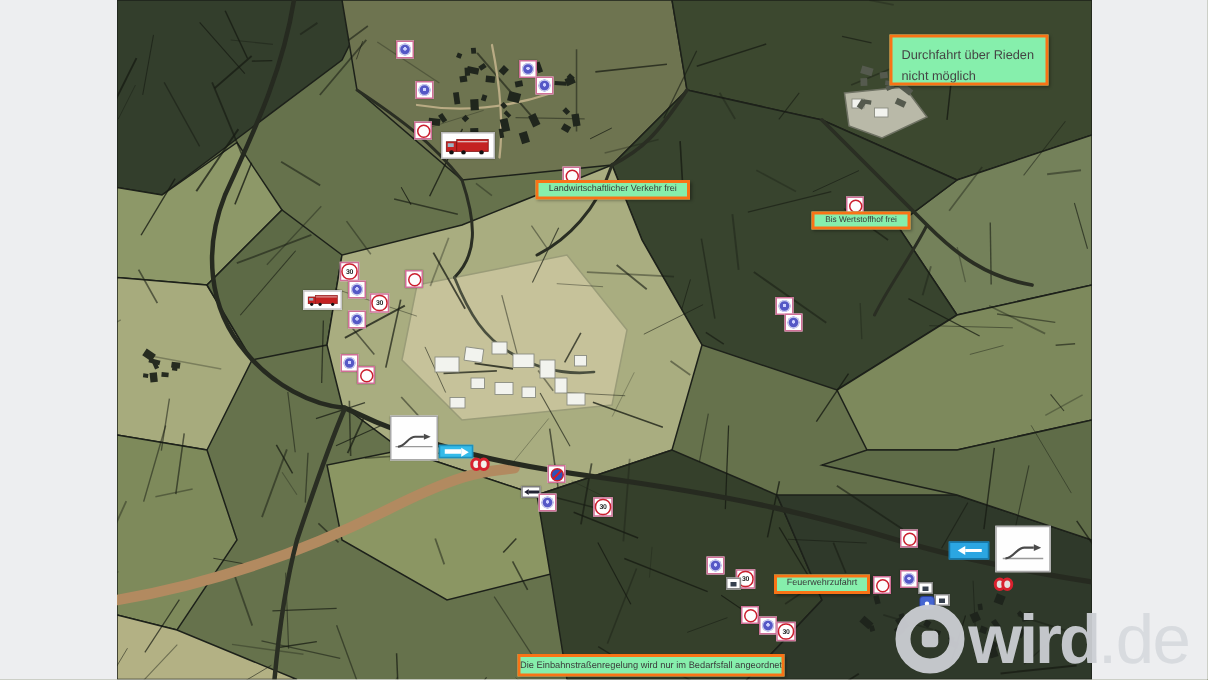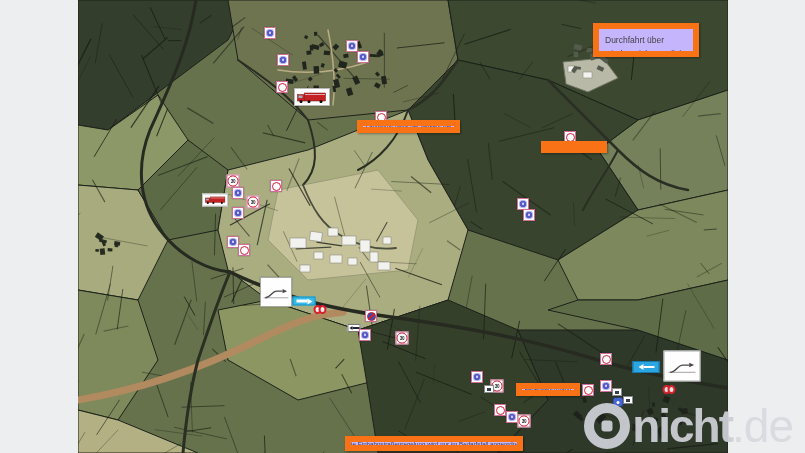--- a/index.html
+++ b/index.html
@@ -31,21 +31,21 @@
   .owbar-d{width:7px;height:1.8px;background:#223;}
   .owtri-ld{width:0;height:0;border-top:2.4px solid transparent;border-bottom:2.4px solid transparent;border-right:3.5px solid #223;}
   .s-redpill .rp{position:relative;width:13px;height:12px;}
   .rp i{position:absolute;top:1px;width:8px;height:9px;border:2px solid #d8212e;border-radius:50%;background:rgba(255,255,255,.85);box-sizing:border-box;}
   .rp i.a{left:0;} .rp i.b{right:0;}
   .s-tinybox .frame{width:10px;height:8px;border-color:#8a8a8a;position:relative;}
   .s-tinybox .frame::after{content:"";position:absolute;left:1.5px;top:2px;width:4.5px;height:3px;background:#36404e;}
   .s-bluesq .bq{width:9px;height:8px;background:#4565d2;border-radius:2px;position:relative;box-shadow:0 0 0 .6px #2a3f9d;}
   .s-bluesq .bq::after{content:"";position:absolute;left:3px;top:2.5px;width:3px;height:3px;background:#fff;border-radius:50%;}
   
-  .label-box{position:absolute;background:#c4b5fd;border:6px solid #f97316;box-sizing:border-box;color:#3a3a3a;z-index:6;display:flex;align-items:center;justify-content:center;white-space:nowrap;box-shadow:1px 1px 2px rgba(0,0,0,.35);line-height:1.15;overflow:hidden;}
+  .label-box{position:absolute;background:#86efac;border:2px solid #f97316;box-sizing:border-box;color:#3a3a3a;z-index:6;display:flex;align-items:center;justify-content:center;white-space:nowrap;box-shadow:1px 1px 2px rgba(0,0,0,.35);line-height:1.15;overflow:hidden;}
   .label-box.big{white-space:normal;align-items:flex-start;justify-content:flex-start;text-align:left;padding:4px 6px;line-height:1.7;color:#444;}
   
   #watermark{position:absolute;right:12px;bottom:0px;display:flex;align-items:center;z-index:9;font-weight:700;font-size:46px;letter-spacing:-2px;color:rgba(203,206,211,.95);}
   #watermark .o{width:26px;height:26px;border:10px solid rgba(203,206,211,.95);border-radius:50%;position:relative;margin-right:2px;}
   #watermark .o::after{content:"";position:absolute;left:50%;top:50%;transform:translate(-50%,-50%);width:11px;height:11px;border-radius:3px;background:rgba(203,206,211,.95);}
   #watermark .de{font-weight:400;letter-spacing:-1px;color:rgba(215,218,222,.97);}
 </style>
 </head>
 <body>
 
@@ -589,17 +589,17 @@
         <span class="frame">
           <span class="tc">
             <span class="t30">30</span>
           </span>
         </span>
       </div>
     </div>
 
   <div id="watermark">
     <span class="o"></span>
-      <span>nicht</span>
+      <span>wird</span>
       <span class="de">.de</span>
   </div>
 
 </div>
 
 </body></html>

